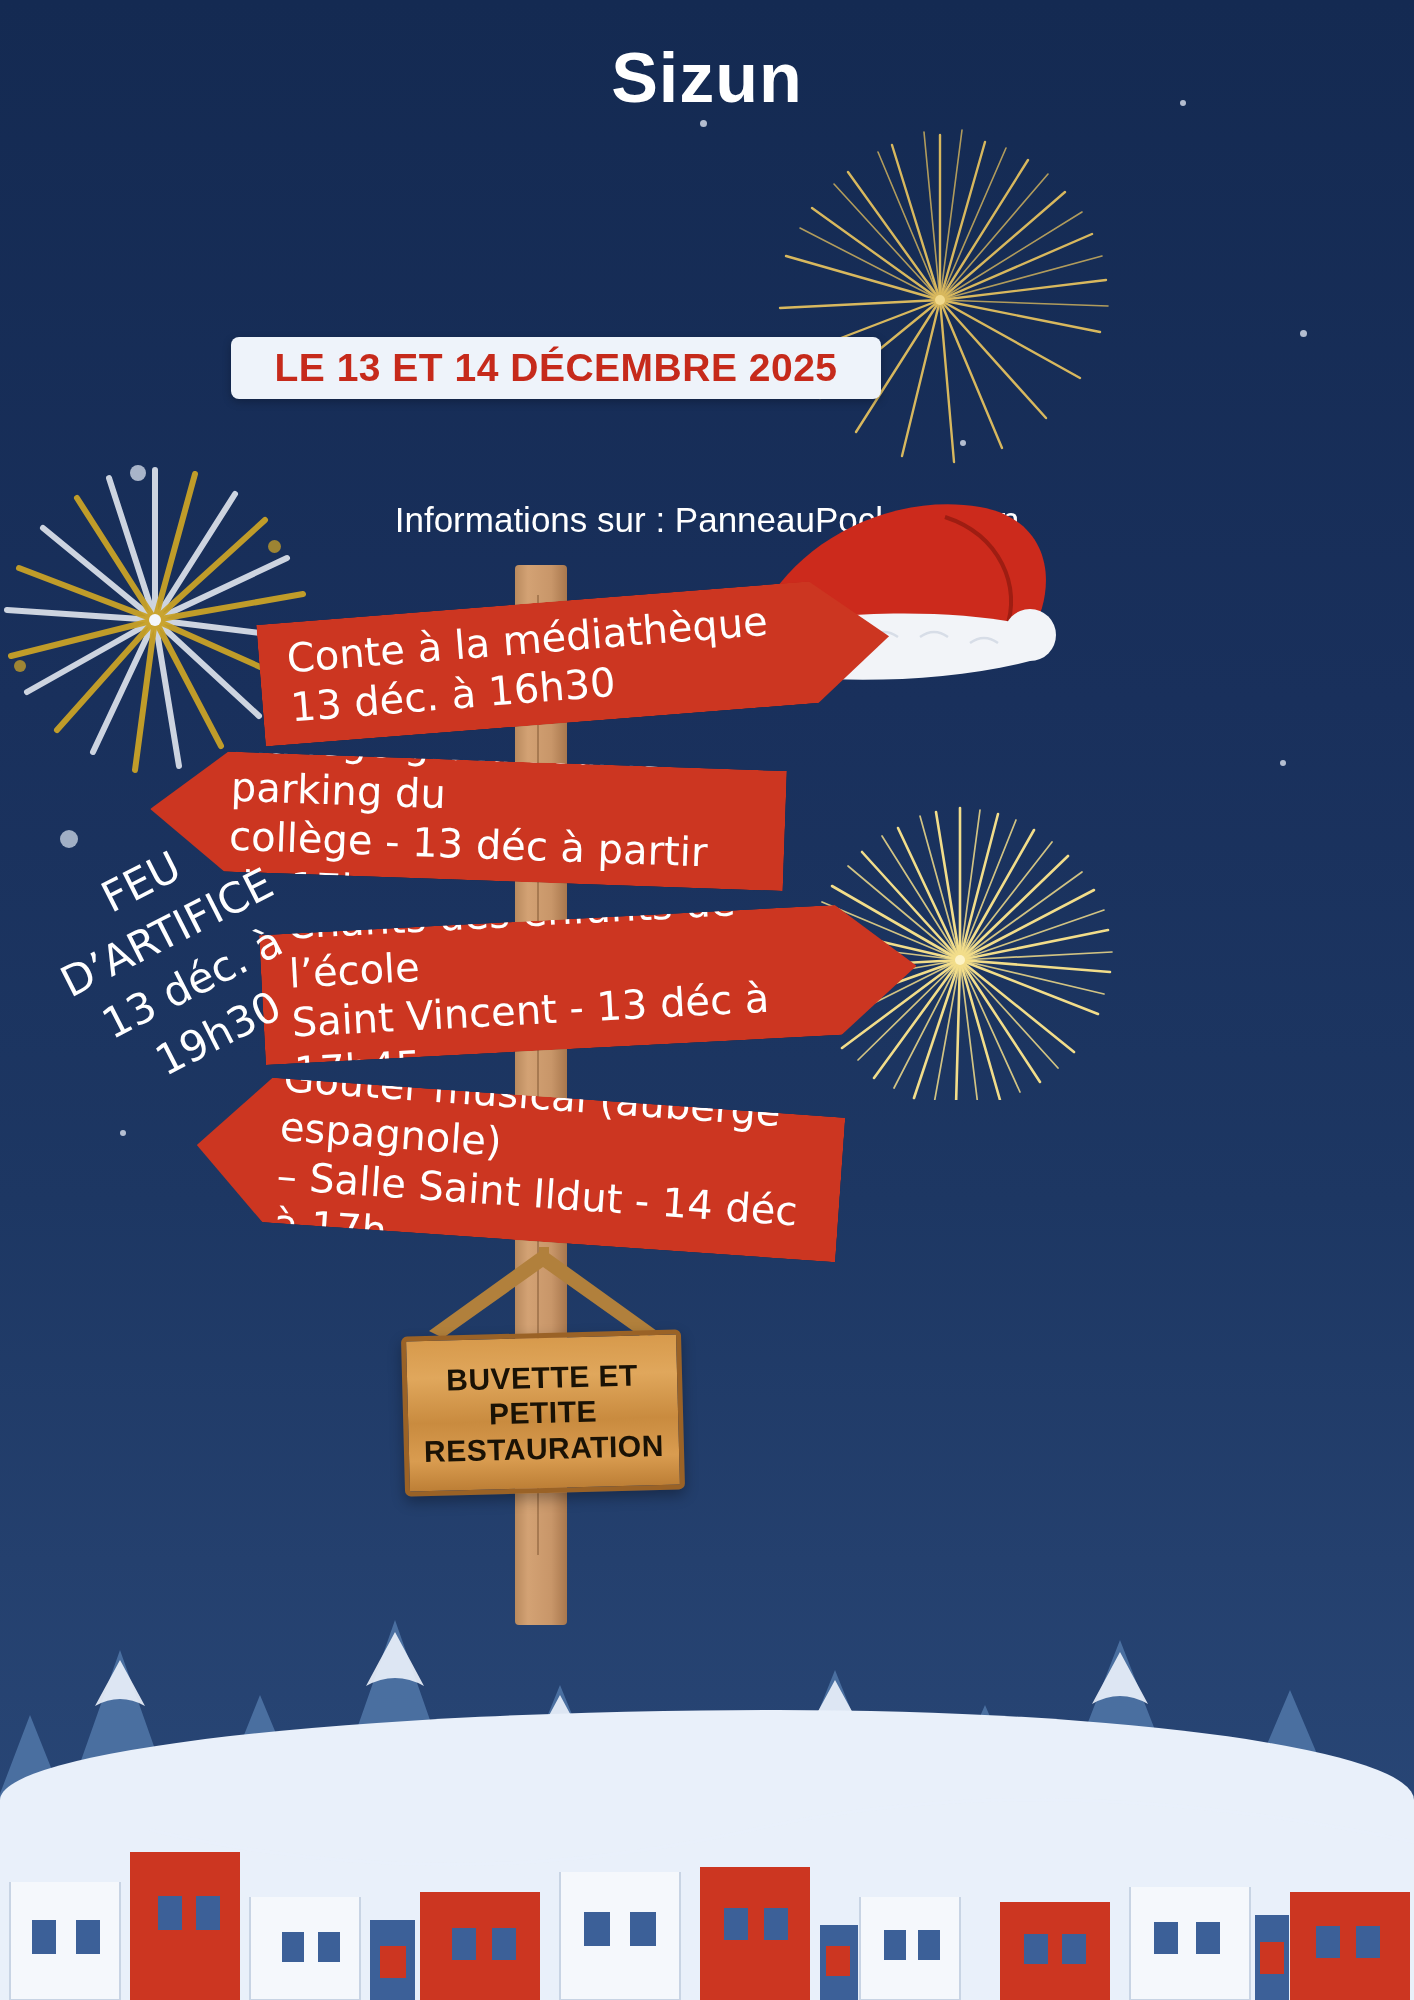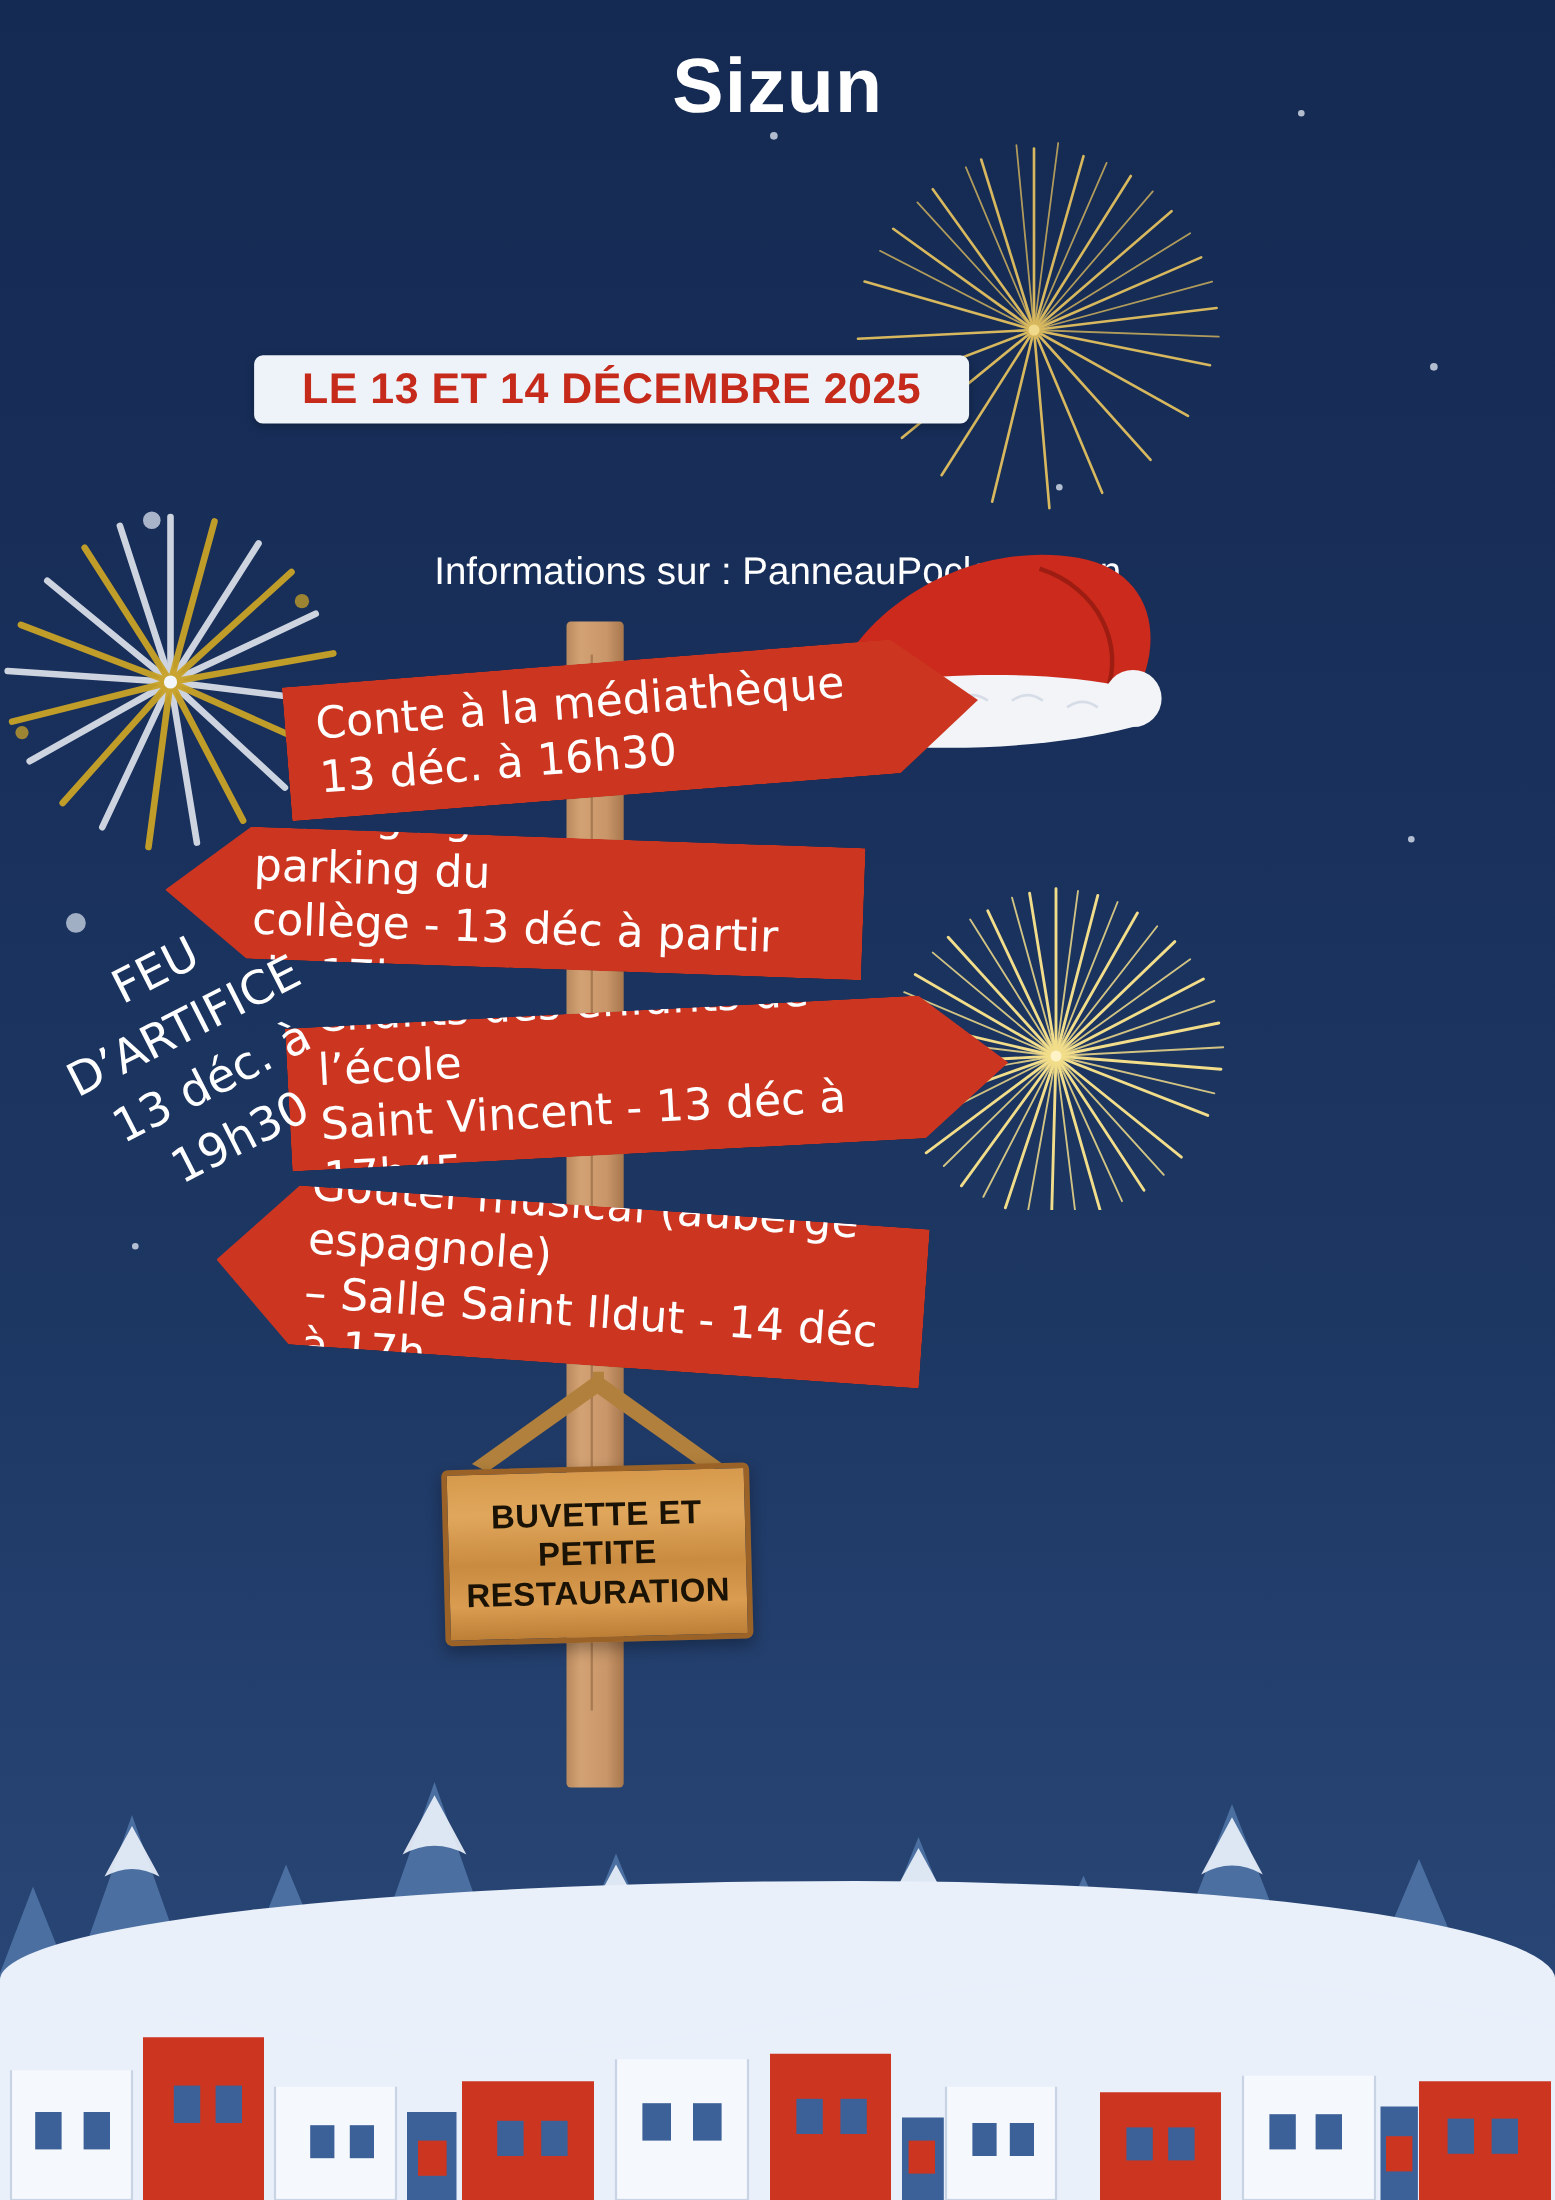--- a/index.html
+++ b/index.html
@@ -54,21 +54,21 @@
     letter-spacing: 4px;
     line-height: 1.05;
     text-shadow:
        5px 5px 0 rgba(10,22,46,.55),
       -3px -3px 0 rgba(255,255,255,.25);
     font-family: "DejaVu Sans", sans-serif;
   }
 
   .date-banner {
     position: absolute;
-    top: 323px;
+    top: 337px;
     left: 231px;
     width: 650px;
     height: 62px;
     background: #eef3fa;
     border-radius: 8px;
     display: flex;
     align-items: center;
     justify-content: center;
     box-shadow: 0 3px 8px rgba(0,0,0,.25);
   }

